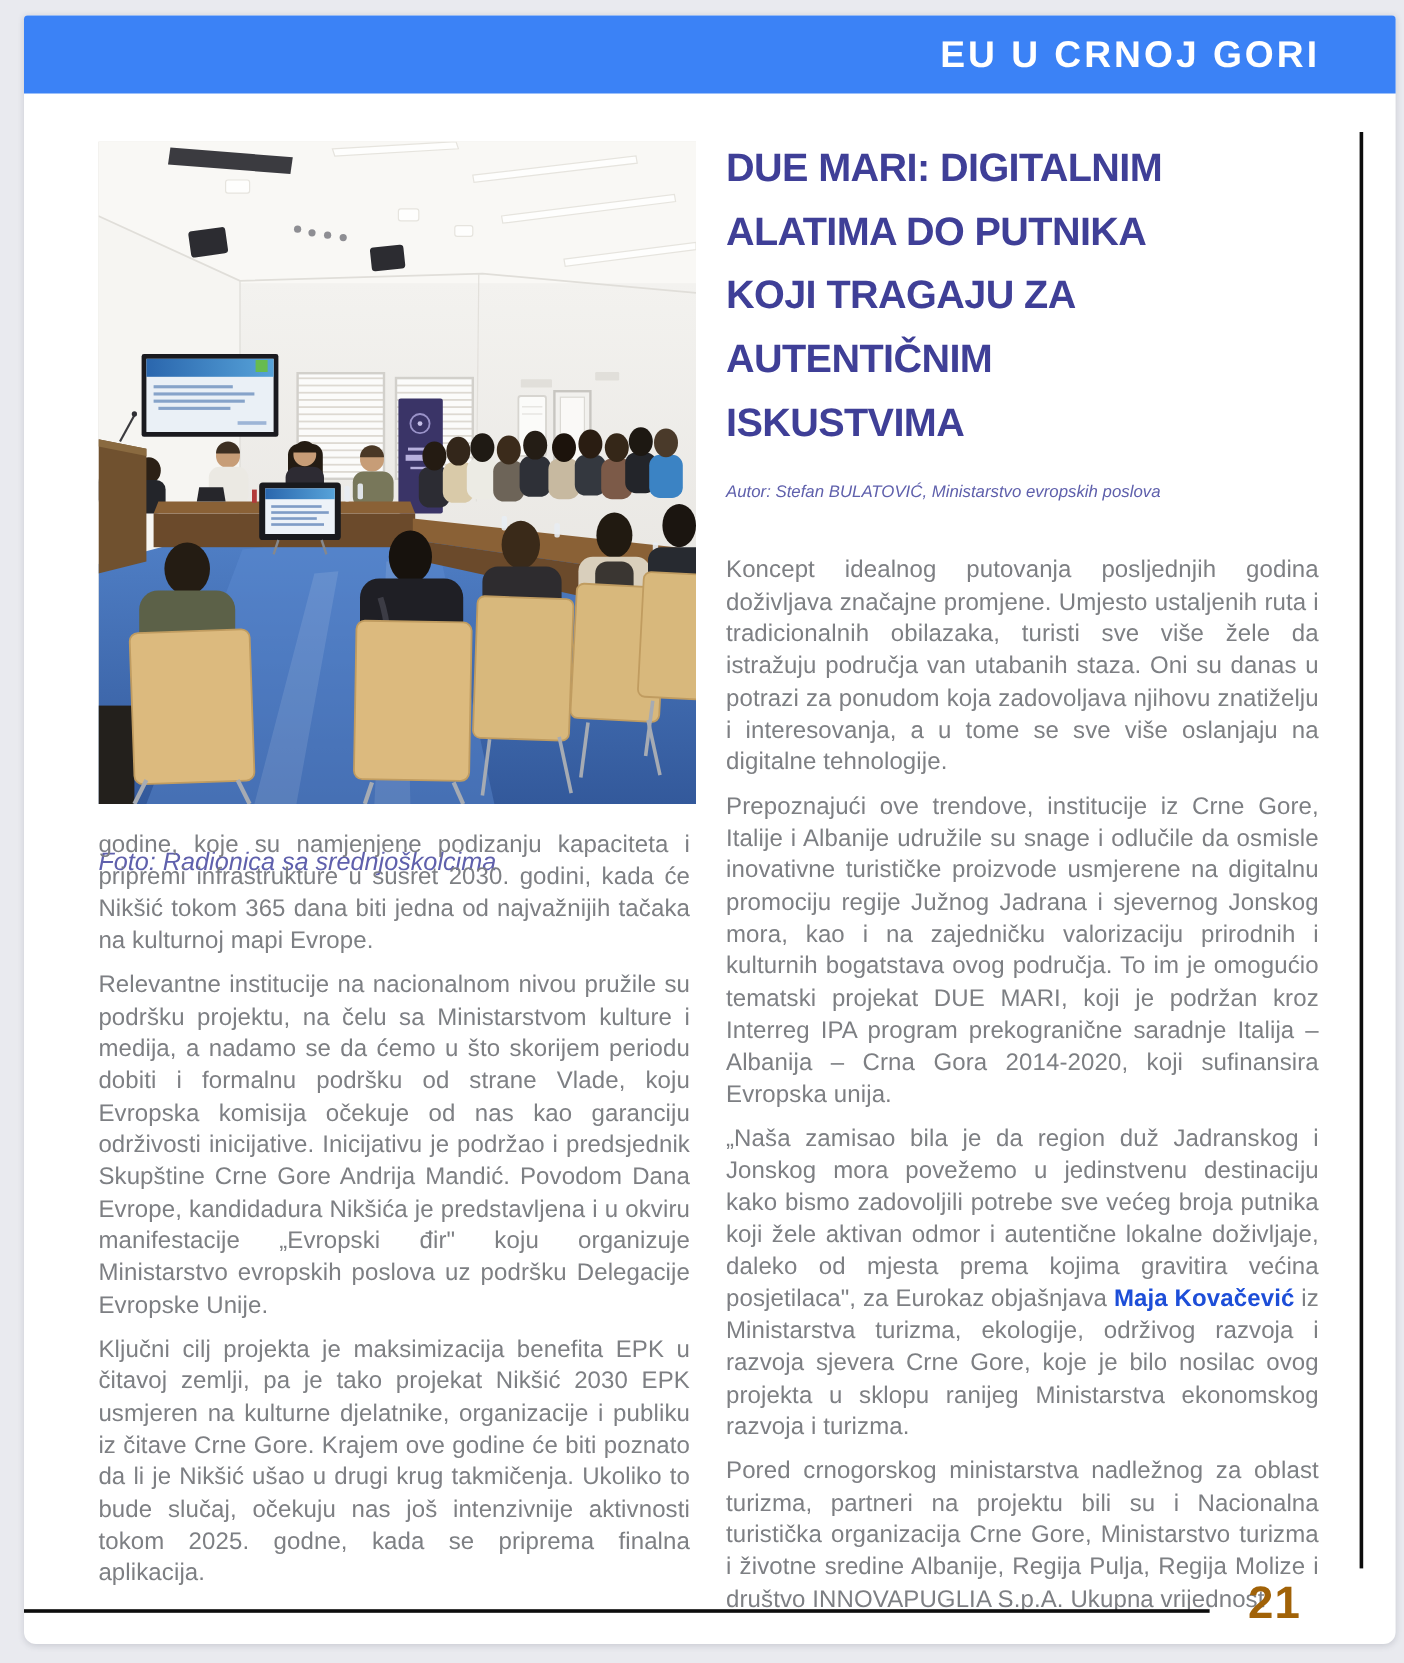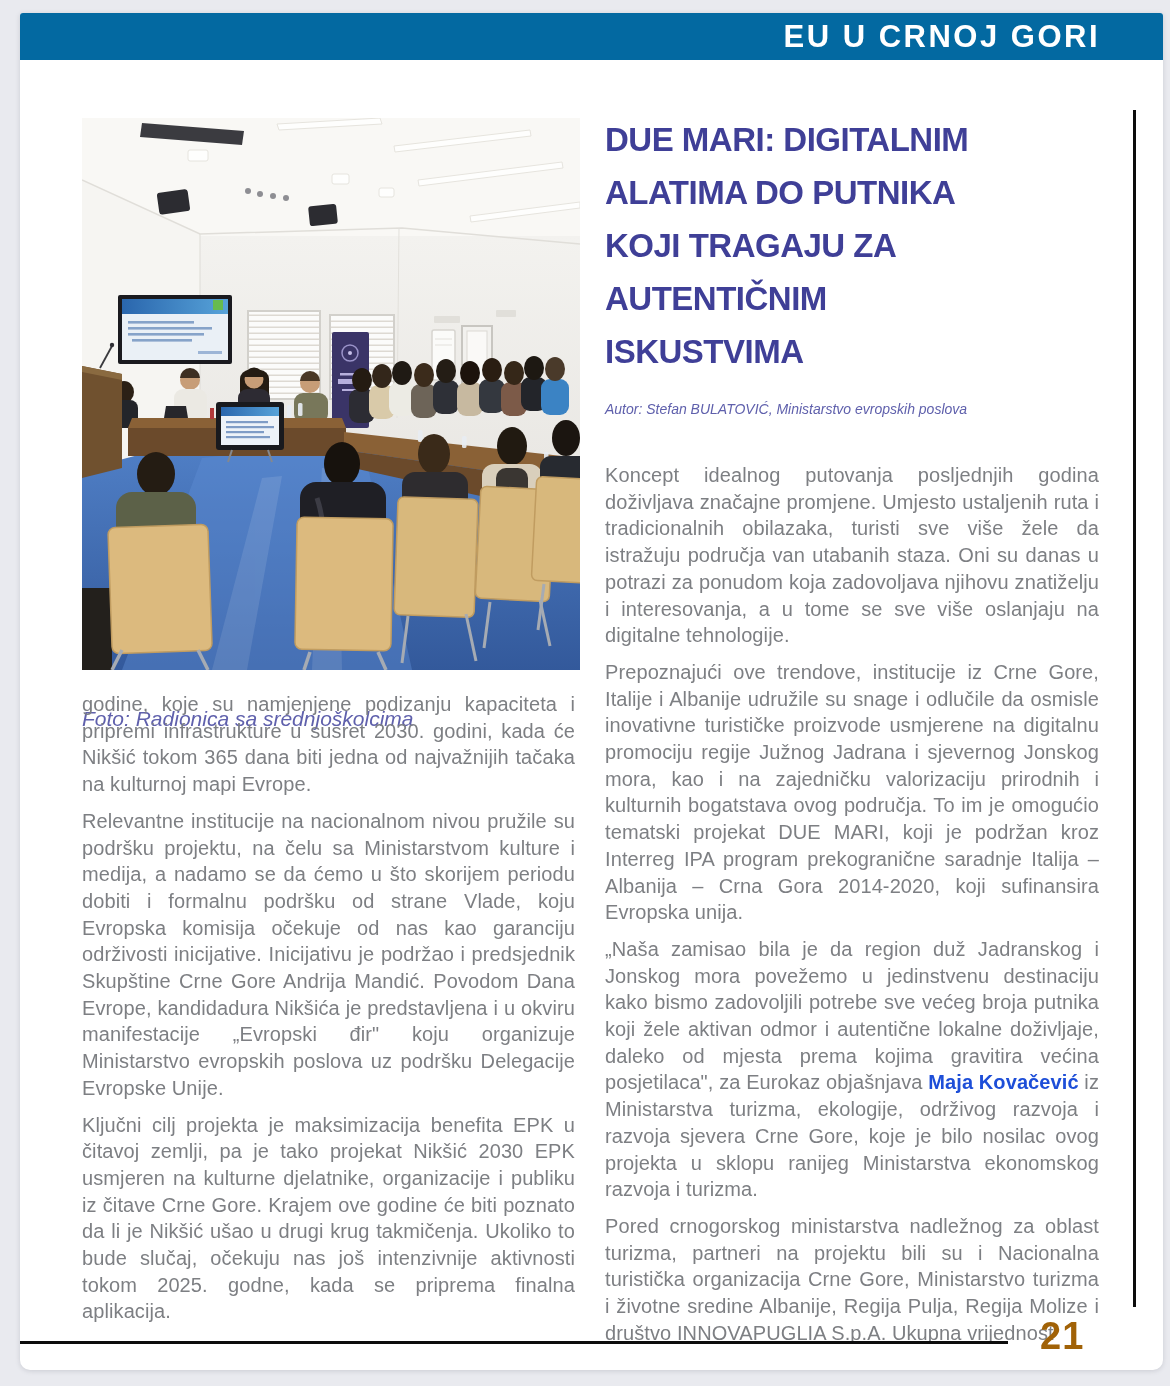--- a/index.html
+++ b/index.html
@@ -7,22 +7,22 @@
     width:1170px;height:1386px;position:relative;overflow:hidden;
     background:#e9eaef;
     font-family:"Liberation Sans", sans-serif;
   }
   .page{
     position:absolute;left:20px;top:13px;width:1143px;height:1357px;
     background:#ffffff;border-radius:3px 3px 10px 10px;
     box-shadow:0 1px 5px rgba(80,85,100,.20);
   }
   .banner{
-    position:absolute;left:0;top:0;width:100%;height:47px;
-    background:#0369a1;border-radius:3px 3px 0 0;
+    position:absolute;left:0;top:0;width:100%;height:65px;
+    background:#3b82f6;border-radius:3px 3px 0 0;
     display:flex;align-items:center;justify-content:flex-end;
     box-sizing:border-box;padding-right:63px;
   }
   .banner span{
     font-size:31px;font-weight:bold;color:#ffffff;letter-spacing:2.5px;
   }
   .photo{
     position:absolute;left:62px;top:105px;width:498px;height:552px;overflow:hidden;
     background:#e8e6e2;
   }

